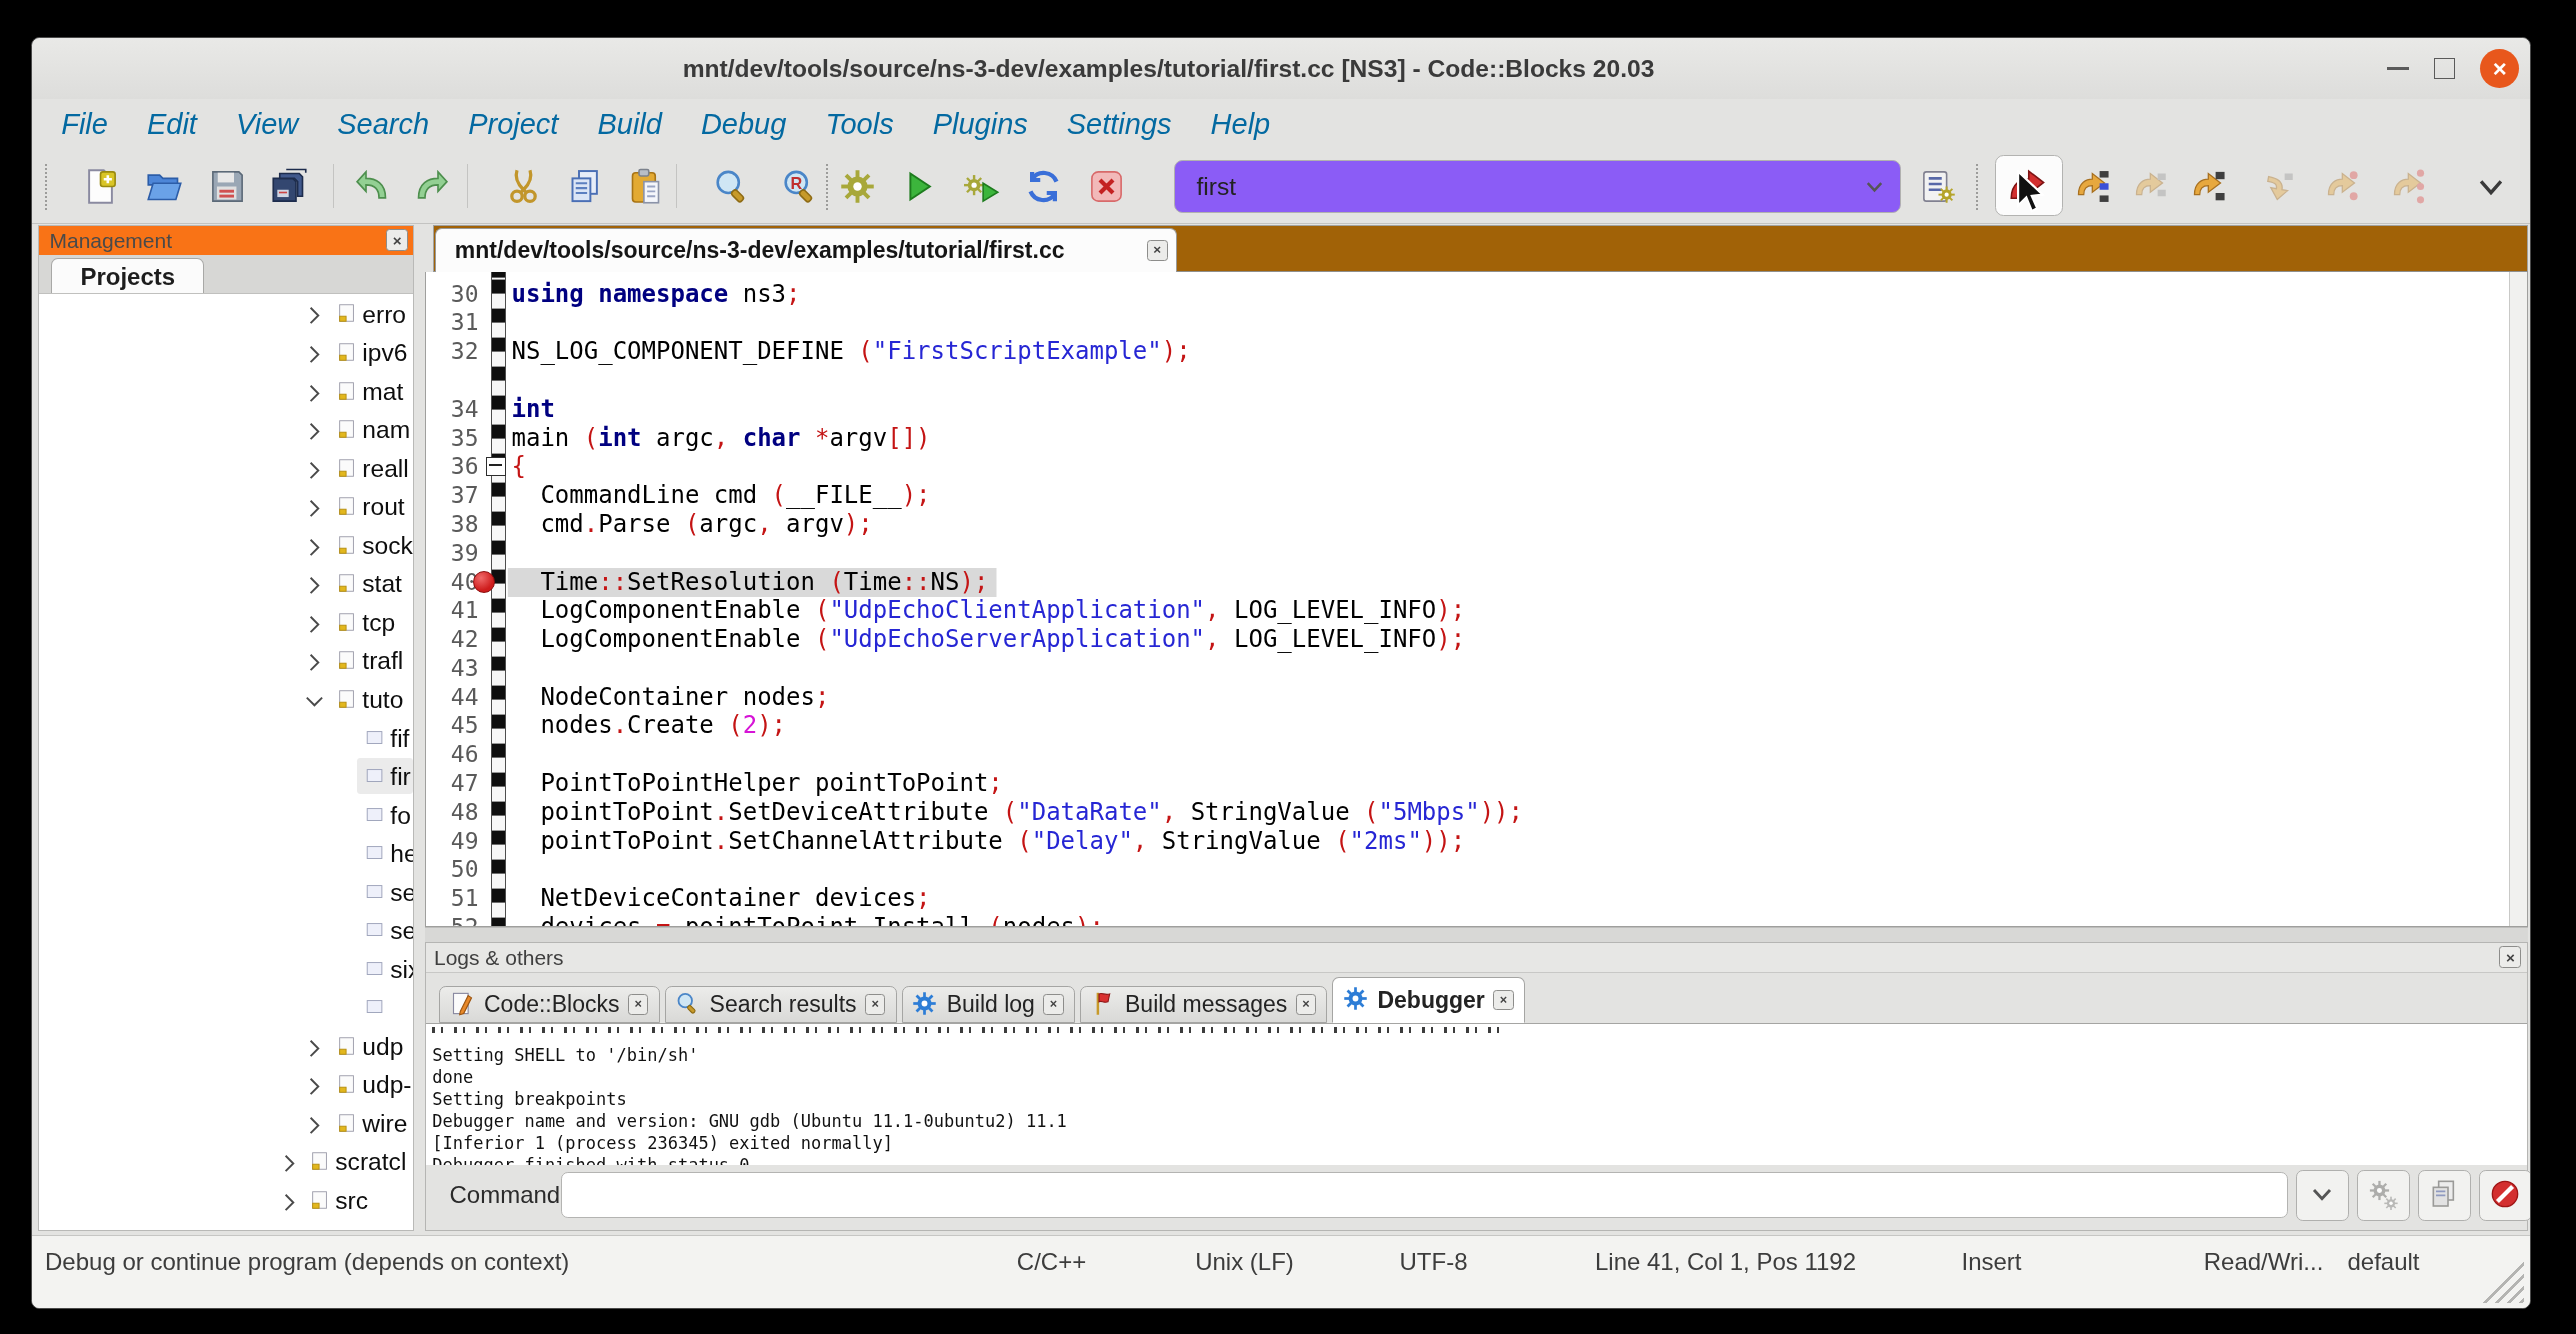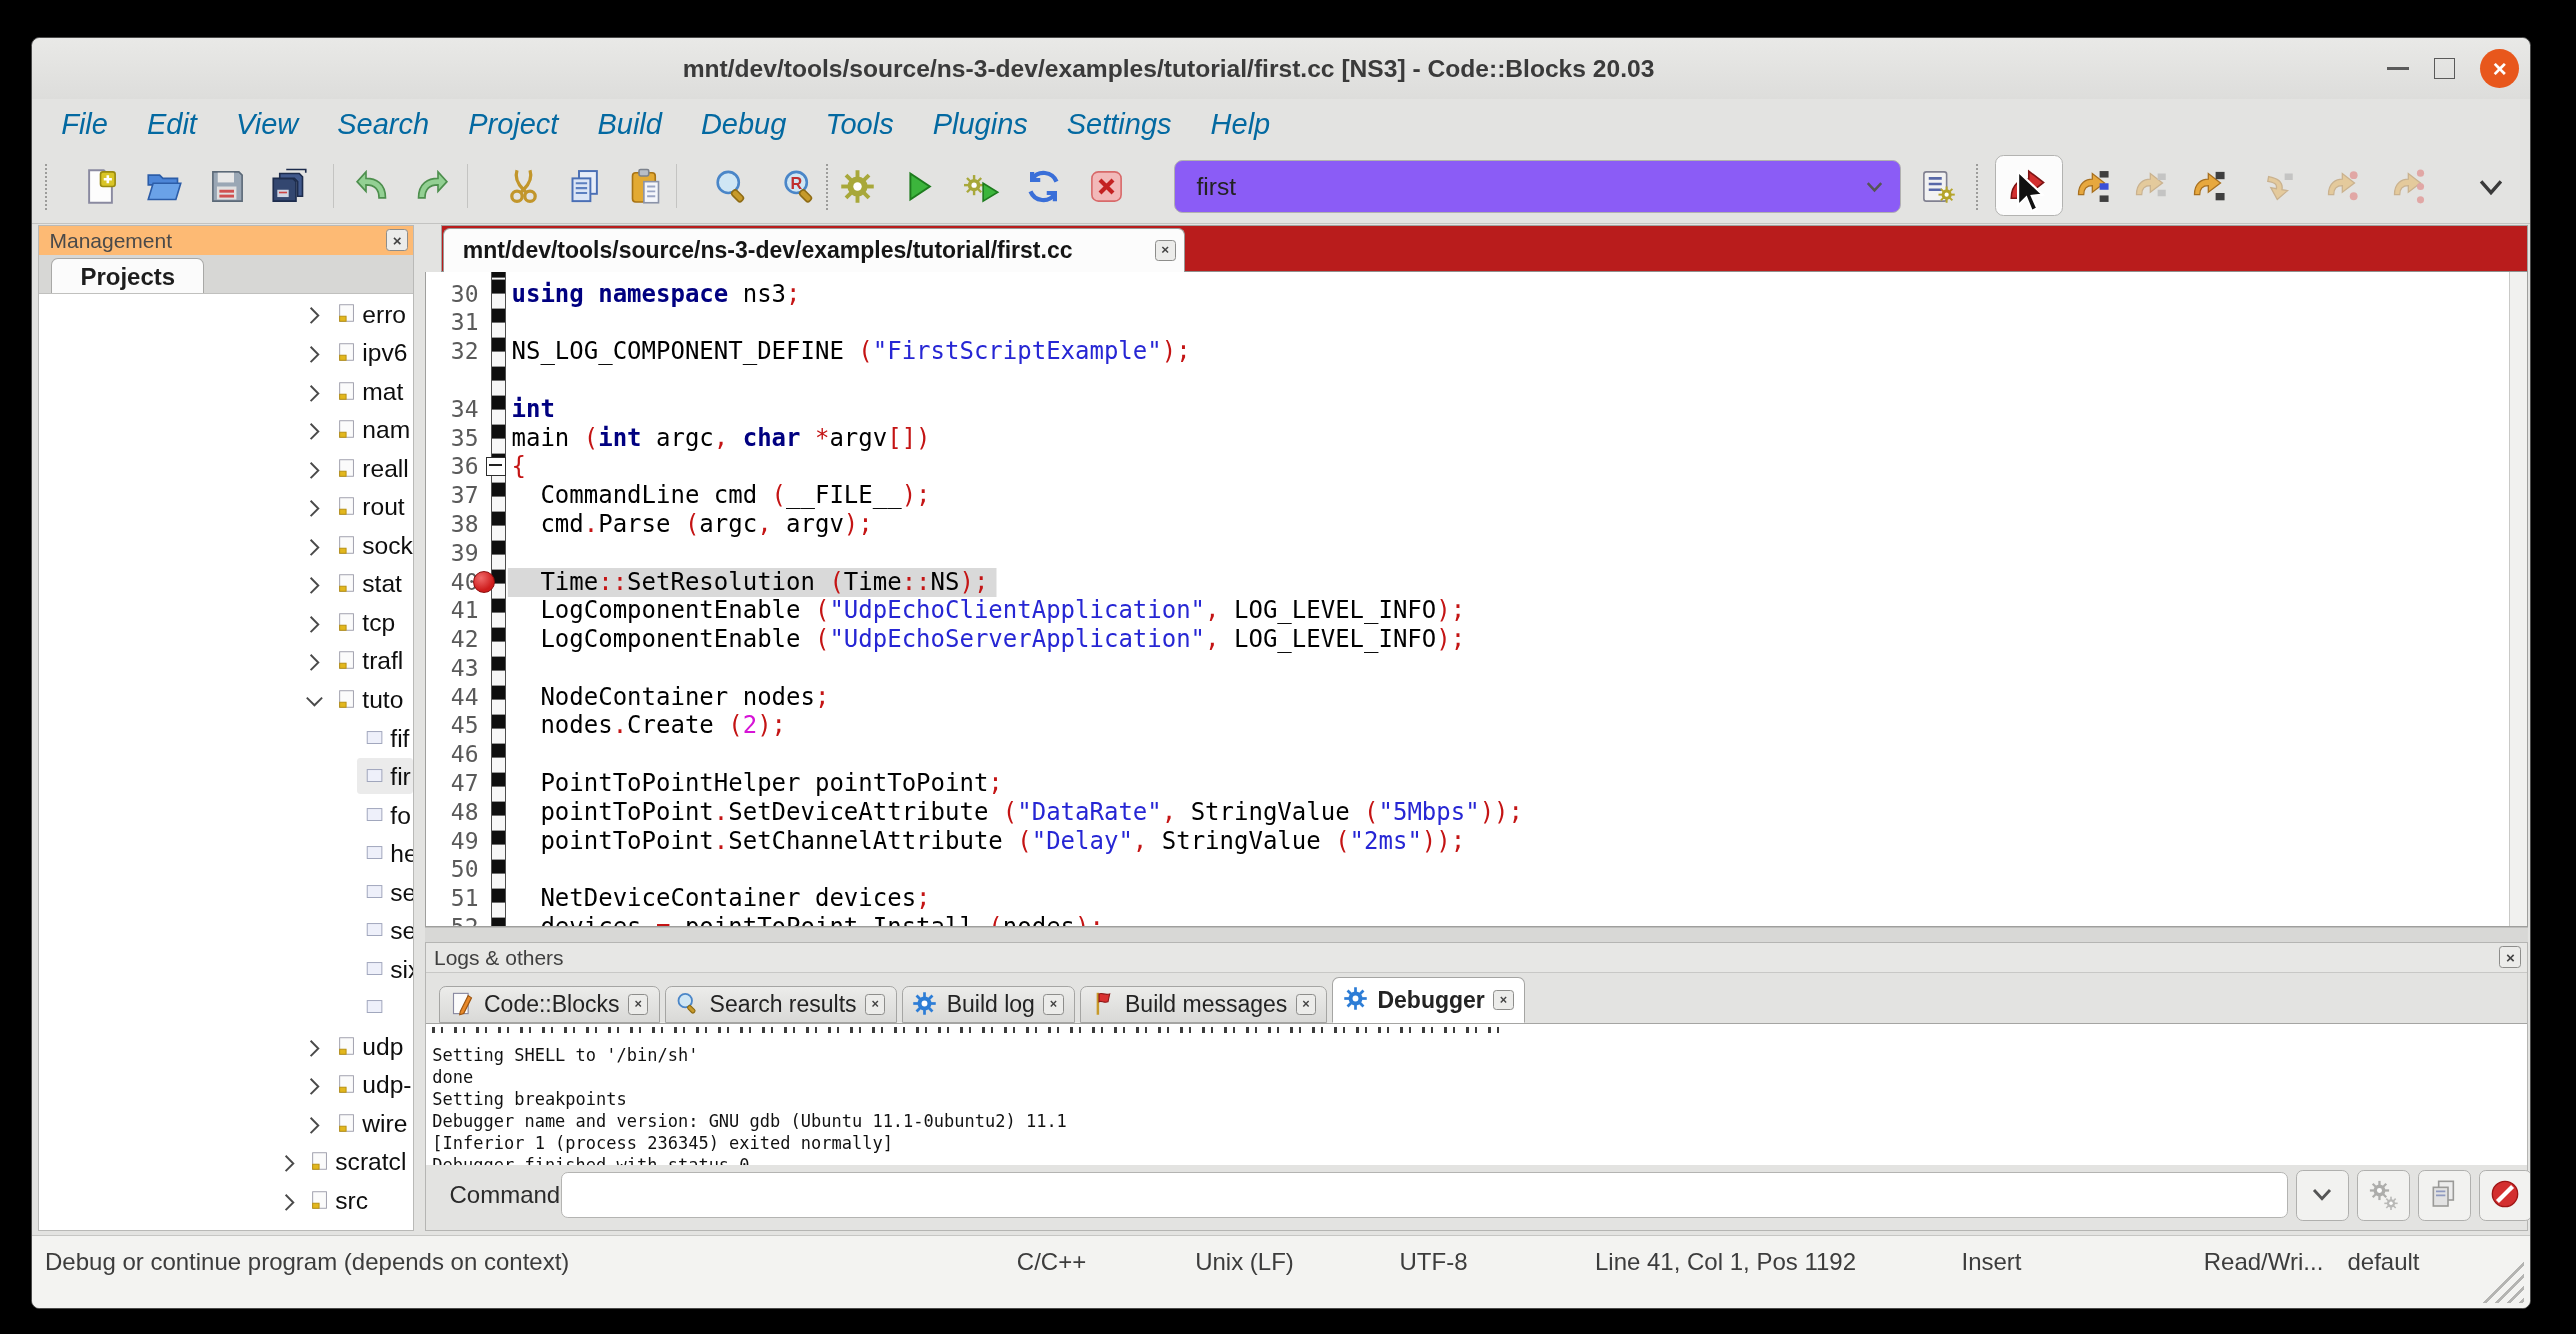--- a/index.html
+++ b/index.html
@@ -33,40 +33,40 @@
   .combo .val{position:absolute;left:22px;top:0;height:51px;line-height:51px;font-size:24.6px;color:#222;}
   .combo .cdd{position:absolute;right:12px;top:12px;width:27px;height:27px;}
   .dbgbtn{position:absolute;left:1963px;top:5.1px;width:68px;height:61px;background:#fcfcfc;
     border:0.8px solid #b3b3b1;border-radius:8.5px;box-sizing:border-box;}
   .dbgbtn .arr{position:absolute;left:10.2px;top:8.5px;width:42px;height:42px;}
   .dbgbtn .cur{position:absolute;left:18.6px;top:13.5px;width:41px;height:44px;}
   .tchev{position:absolute;left:2442px;top:20.3px;width:34px;height:34px;}
   
   .mgmt{position:absolute;left:6.8px;top:187px;width:376px;height:1006px;background:#dedede;
     border:0.8px solid #b9b9b7;box-sizing:border-box;}
-  .mgmt-hdr{position:absolute;left:0;top:0;right:0;height:29px;background:#fdba74;
+  .mgmt-hdr{position:absolute;left:0;top:0;right:0;height:29px;background:#f97316;
     border-bottom:0.8px solid #c5c5c3;}
   .mgmt-title{position:absolute;left:10.2px;top:0;line-height:29px;font-size:21px;color:#4a4a4a;}
   .xbox{width:22px;height:22px;border:1.7px solid #8d8d8b;border-radius:3.4px;background:#ececea;
     color:#444;display:flex;align-items:center;justify-content:center;font-size:15.2px;font-weight:bold;line-height:1;box-sizing:border-box;}
   .mgmt-hdr .xbox{position:absolute;right:5.1px;top:3.4px;}
   .ptabrow{position:absolute;left:0;top:29px;right:0;height:38px;background:#d7d7d5;border-bottom:0.8px solid #aeaeac;}
   .ptab{position:absolute;left:12px;top:2.5px;width:151px;height:36px;background:#fbfbfb;
     border:0.8px solid #a8a8a6;border-bottom:none;border-radius:6.8px 6.8px 0 0;text-align:center;
     font-size:24px;font-weight:bold;color:#1d1d1d;line-height:36px;}
   .tree{position:absolute;left:0;top:67px;right:0;bottom:0;background:#fff;overflow:hidden;
     border-top:0.8px solid #c0c0be;}
   .trow{position:absolute;left:0;right:0;height:38px;}
   .trow .sel{position:absolute;top:0;bottom:1.7px;right:0;background:#ebebeb;border-radius:3.4px;}
   .trow .chev{position:absolute;top:7.6px;width:23px;height:23px;}
   .trow .ficon{position:absolute;top:6.8px;width:22px;height:24px;}
   .trow .tlabel{position:absolute;top:0;line-height:38px;font-size:24.6px;color:#0e0e0e;white-space:nowrap;}
   
   .notebook{position:absolute;left:393px;top:187px;width:2103px;height:717px;}
-  .edtabs{position:absolute;left:16px;top:0;right:0;height:47px;background:#b91c1c;
+  .edtabs{position:absolute;left:8px;top:0;right:0;height:47px;background:#a16207;
     border:0.8px solid #a2a2a0;border-bottom:0.8px solid #8f8f8d;box-sizing:border-box;}
   .edtab{position:absolute;left:1.7px;top:1.7px;width:742px;height:46px;background:#fcfcfc;
     border:0.8px solid #9a9a98;border-bottom:none;border-radius:6.8px 6.8px 0 0;box-sizing:border-box;}
   .edtab .lbl{position:absolute;left:18.6px;top:0;line-height:42px;font-size:23px;font-weight:bold;color:#151515;white-space:nowrap;}
   .edtab .xbox{position:absolute;right:8.5px;top:11px;width:21px;height:21px;font-size:13.5px;}
   .edbody{position:absolute;left:0;top:47px;right:0;height:655px;background:#fff;
     border:0.8px solid #9f9f9d;border-top:none;box-sizing:border-box;overflow:hidden;}
   .checker{position:absolute;left:65px;top:0;bottom:0;width:13.5px;
     background:repeating-linear-gradient(180deg,#0e0e0e 0 14.4px,#f7f7f7 14.4px 29px);
     background-position:0 7.6px;border-left:0.8px solid #4e4e4e;border-right:0.8px solid #4e4e4e;}

